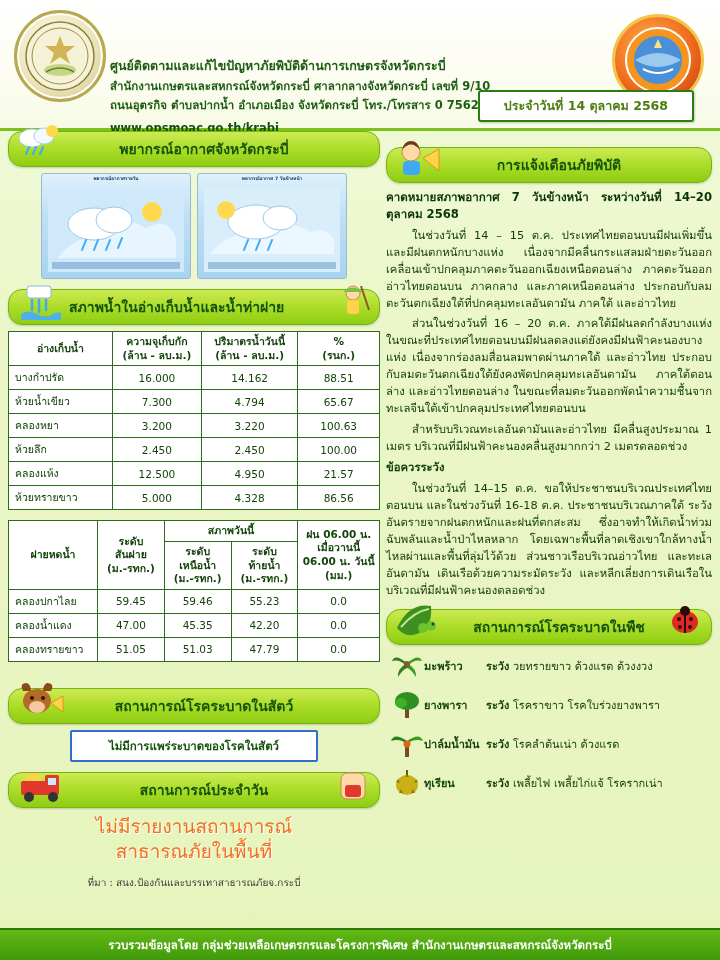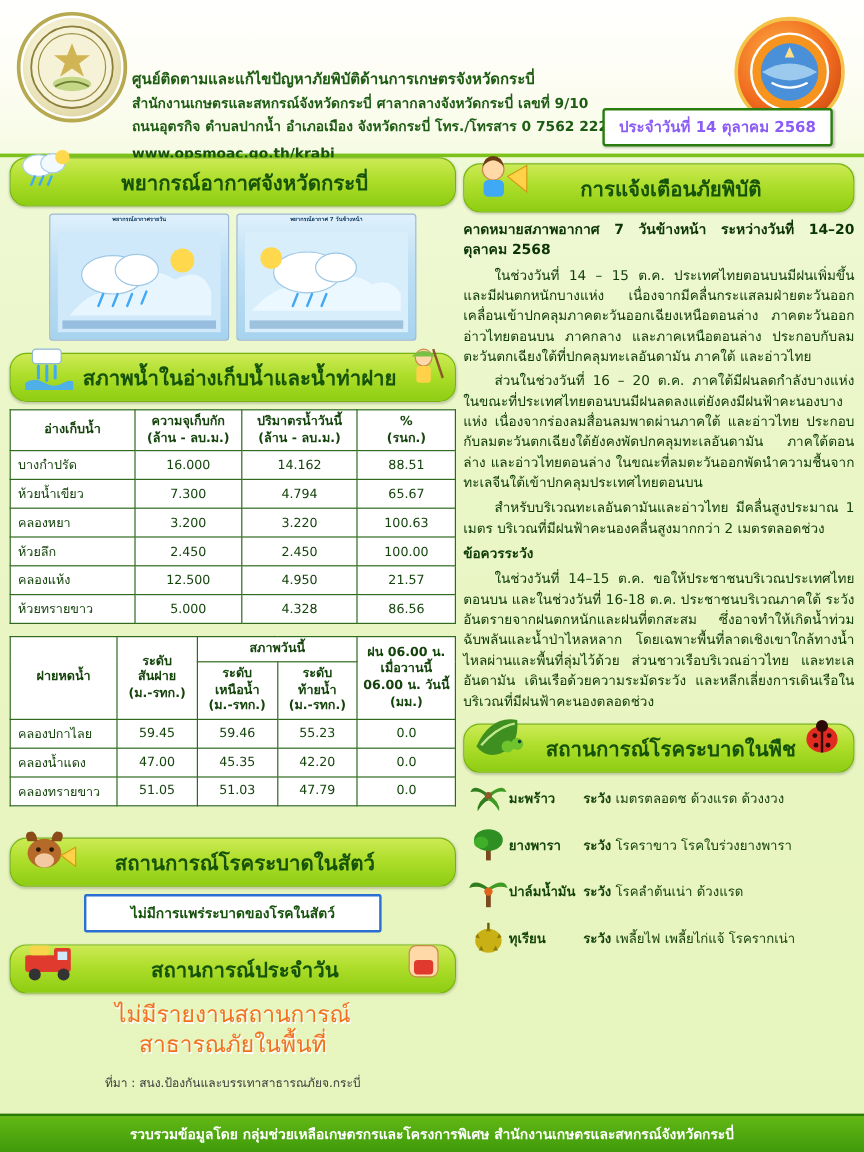--- a/index.html
+++ b/index.html
@@ -33,35 +33,35 @@
   }
   .seal svg{display:block;}
   .logo-right{
     position:absolute;right:16px;top:14px;width:86px;height:86px;border-radius:50%;
     background:radial-gradient(circle at 40% 35%,#ffb347,#f06a1e 55%,#b83a0c 100%);
     border:3px solid #f3c34a;display:flex;align-items:center;justify-content:center;
   }
   .date-badge{
     position:absolute;right:26px;bottom:6px;
     background:#ffffff;border:2px solid #2a7d0f;border-radius:3px;
-    padding:4px 12px;color:#8b5cf6;font-size:12.5px;font-weight:bold;
+    padding:4px 24px;color:#4d7c0f;font-size:12.5px;font-weight:bold;
     box-shadow:1px 1px 2px rgba(0,0,0,.2);
   }
 
   
   .cols{position:absolute;top:131px;left:0;width:720px;height:798px;}
   .col-left{position:absolute;left:8px;top:0;width:372px;}
-  .col-right{position:absolute;left:386px;top:5px;width:326px;}
+  .col-right{position:absolute;left:386px;top:16px;width:326px;}
 
   
   .banner{
     position:relative;
     background:linear-gradient(180deg,#cdea55 0%,#aede2b 45%,#8ecd12 100%);
     border:1px solid #74b40c;border-radius:14px;
-    color:#16530a;font-weight:bold;font-size:17px;
+    color:#16530a;font-weight:bold;font-size:14px;
     padding:6px 10px 6px 60px;
     box-shadow:0 1px 2px rgba(0,0,0,.18);
     margin-bottom:6px;
     min-height:20px;display:flex;align-items:center;
   }
   .banner.center{justify-content:center;padding-left:60px;padding-right:40px;}
   .banner-ico{position:absolute;left:6px;top:-12px;width:48px;height:44px;}
   .banner-ico-r{position:absolute;right:4px;top:-10px;width:42px;height:42px;}
 
   
@@ -467,21 +467,21 @@
                 <path d="M17 12 q-12 -10 -15 -2 q8 -2 13 4Z" fill="#2f7d1c"></path>
                 <path d="M17 12 q12 -10 15 -2 q-8 -2 -13 4Z" fill="#3f9a22"></path>
                 <path d="M17 12 q-10 6 -9 14 q5 -8 9 -9Z" fill="#2f7d1c"></path>
                 <path d="M17 12 q10 6 9 14 q-5 -8 -9 -9Z" fill="#3f9a22"></path>
                 <circle cx="17" cy="13" r="3" fill="#8a5a2b"></circle>
               </svg>
             </span>
             <span class="plant-name">มะพร้าว</span>
             <span class="plant-warn">
               <b>ระวัง</b>
-              <span>เมตรตลอดช ด้วงแรด ด้วงงวง</span>
+              <span>วยทรายขาว ด้วงแรด ด้วงงวง</span>
             </span>
           </div>
 
           <div class="plant-row">
             <span class="plant-ico">
               <svg width="34" height="30" viewBox="0 0 34 30">
                 <rect x="15" y="14" width="4" height="14" fill="#7a4a1e"></rect>
                 <ellipse cx="17" cy="11" rx="12" ry="9" fill="#2f8f22"></ellipse>
                 <ellipse cx="11" cy="13" rx="6" ry="5" fill="#3fae28"></ellipse>
               </svg>

